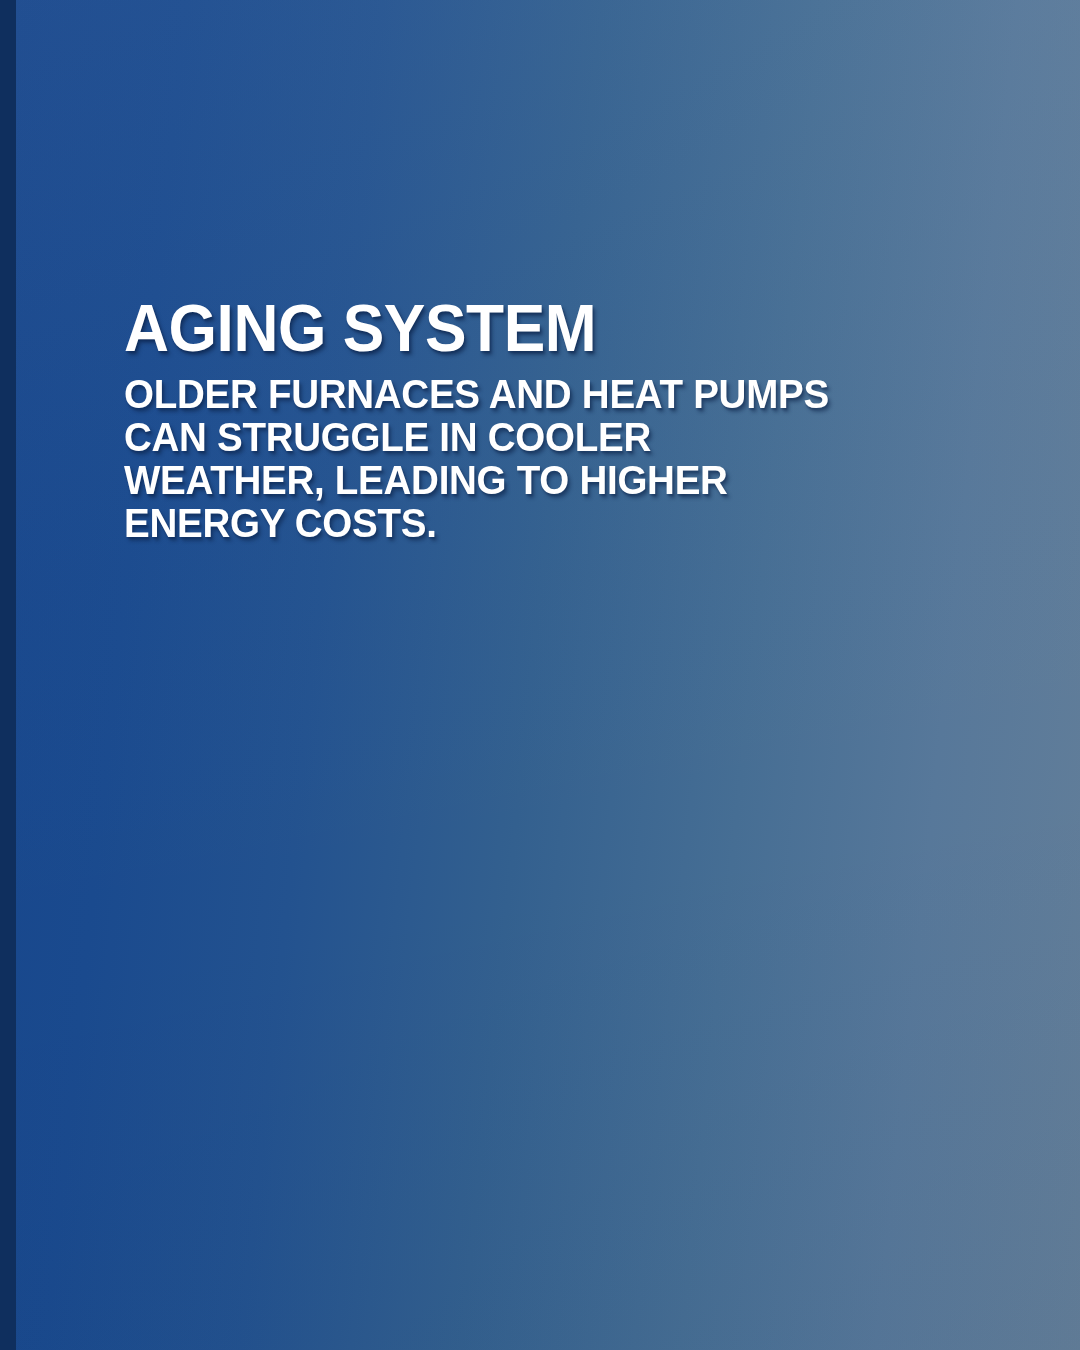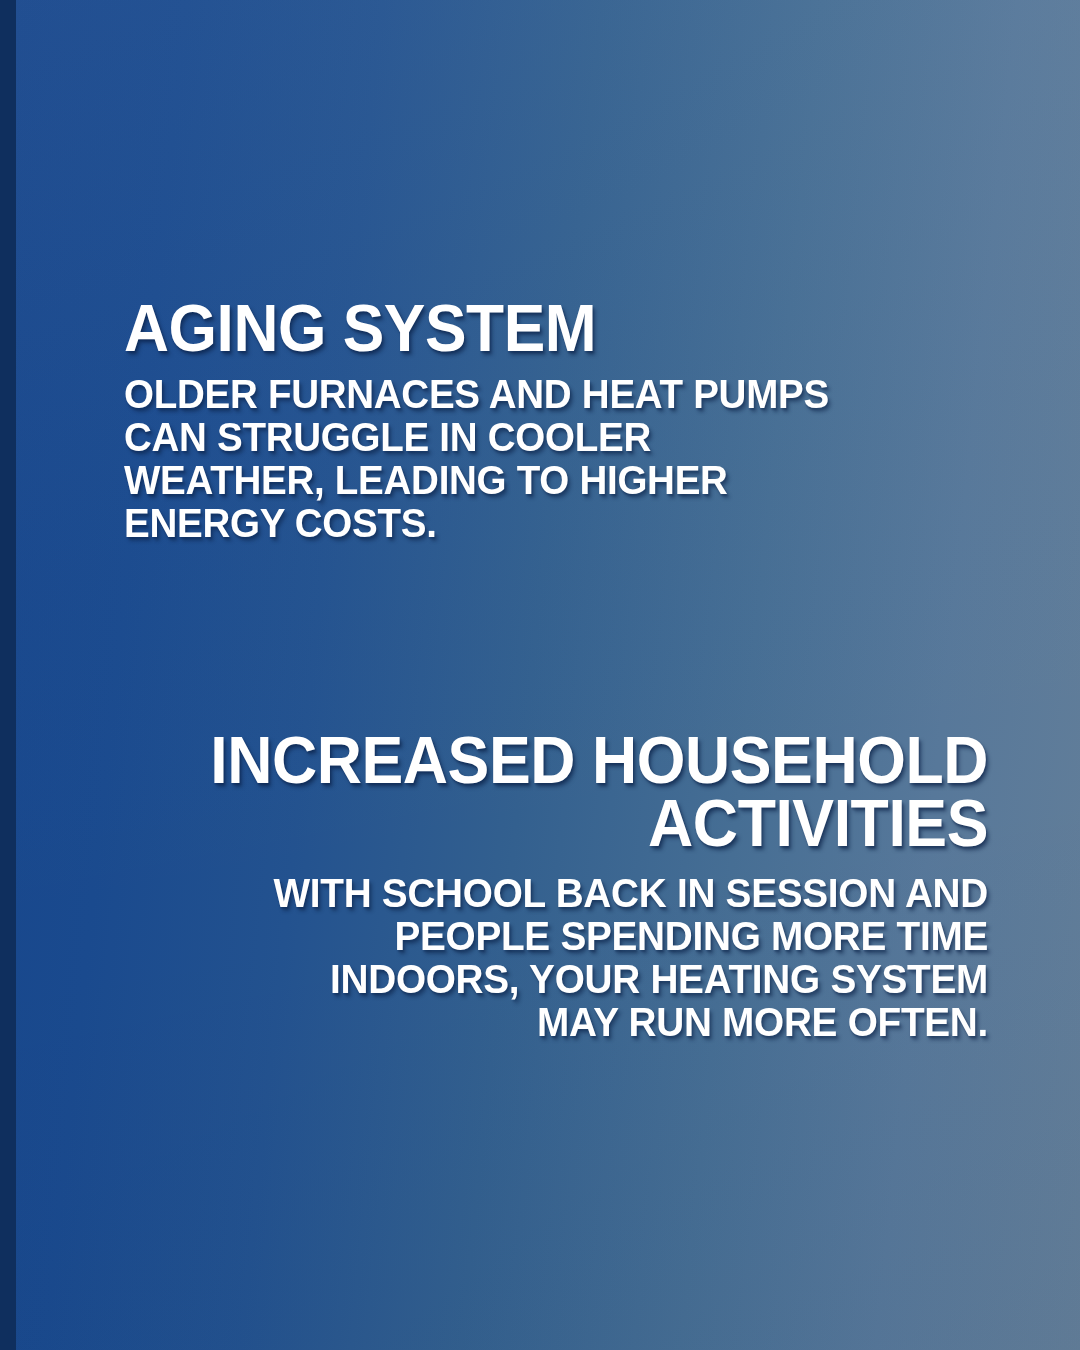--- a/index.html
+++ b/index.html
@@ -111,22 +111,14 @@
 <div id="canvas">
 
   <section class="block" id="block-aging">
     <h1 class="headline">AGING SYSTEM</h1>
     <p class="body-copy">OLDER FURNACES AND HEAT PUMPS
 CAN STRUGGLE IN COOLER
 WEATHER, LEADING TO HIGHER
 ENERGY COSTS.</p>
   </section>
 
-  <section class="block" id="block-activities">
-    <h1 class="headline">INCREASED HOUSEHOLD
-ACTIVITIES</h1>
-    <p class="body-copy">WITH SCHOOL BACK IN SESSION AND
-PEOPLE SPENDING MORE TIME
-INDOORS, YOUR HEATING SYSTEM
-MAY RUN MORE OFTEN.</p>
-  </section>
 
 </div>
 
 </body></html>

